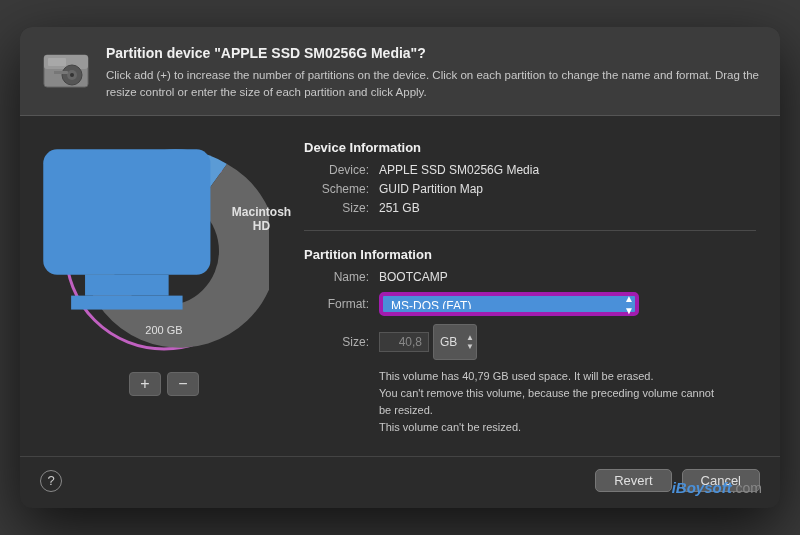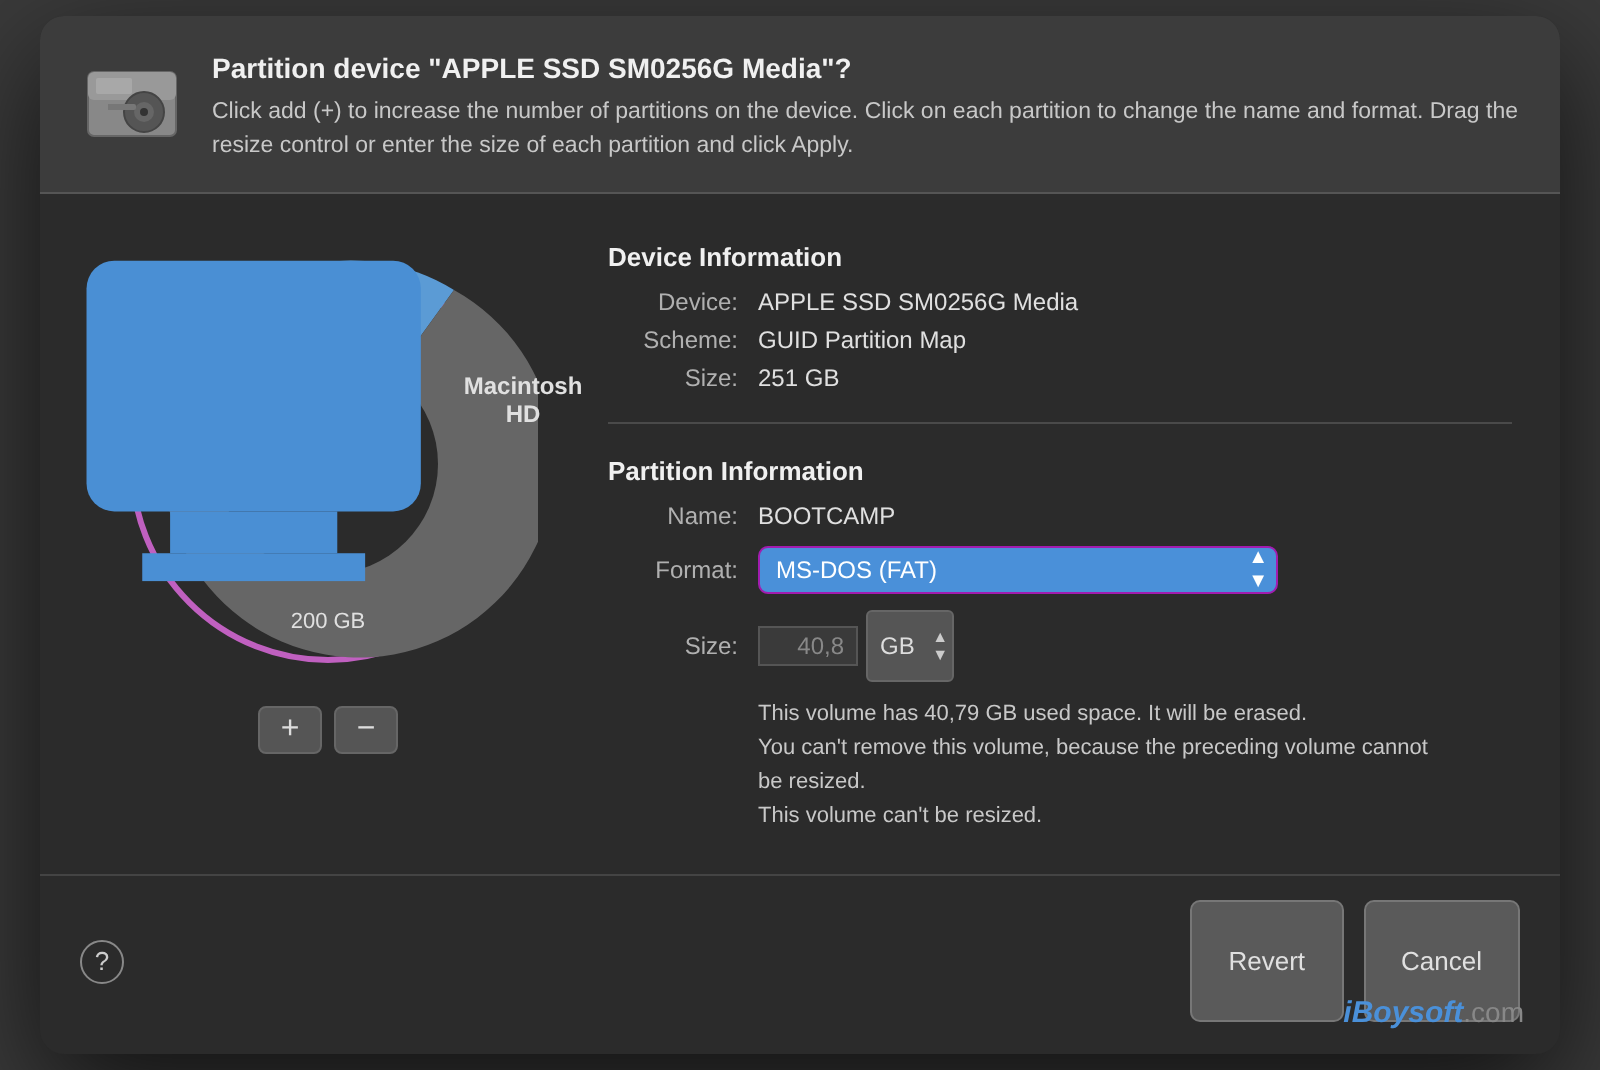--- a/index.html
+++ b/index.html
@@ -159,21 +159,21 @@
       font-size: 12px;
     }
     .select-container {
       position: relative;
       display: inline-flex;
       align-items: center;
     }
     .format-select {
       background: #4a90d9;
       color: #fff;
-      border: 1px solid #a21caf;
+      border: 4px solid #a21caf;
       border-radius: 5px;
       padding: 3px 28px 3px 8px;
       font-size: 12px;
       appearance: none;
       width: 260px;
       cursor: pointer;
       height: 24px;
     }
     .select-arrows {
       position: absolute;
@@ -261,21 +261,21 @@
       display: flex;
       align-items: center;
       justify-content: center;
     }
     .footer-right {
       display: flex;
       gap: 10px;
       align-items: center;
     }
     .footer-btn {
-      padding: 22px 18px;
+      padding: 3px 18px;
       border-radius: 5px;
       font-size: 13px;
       cursor: pointer;
       border: none;
     }
     .btn-secondary {
       background: #5a5a5a;
       color: #e0e0e0;
       border: 1px solid #777;
     }

